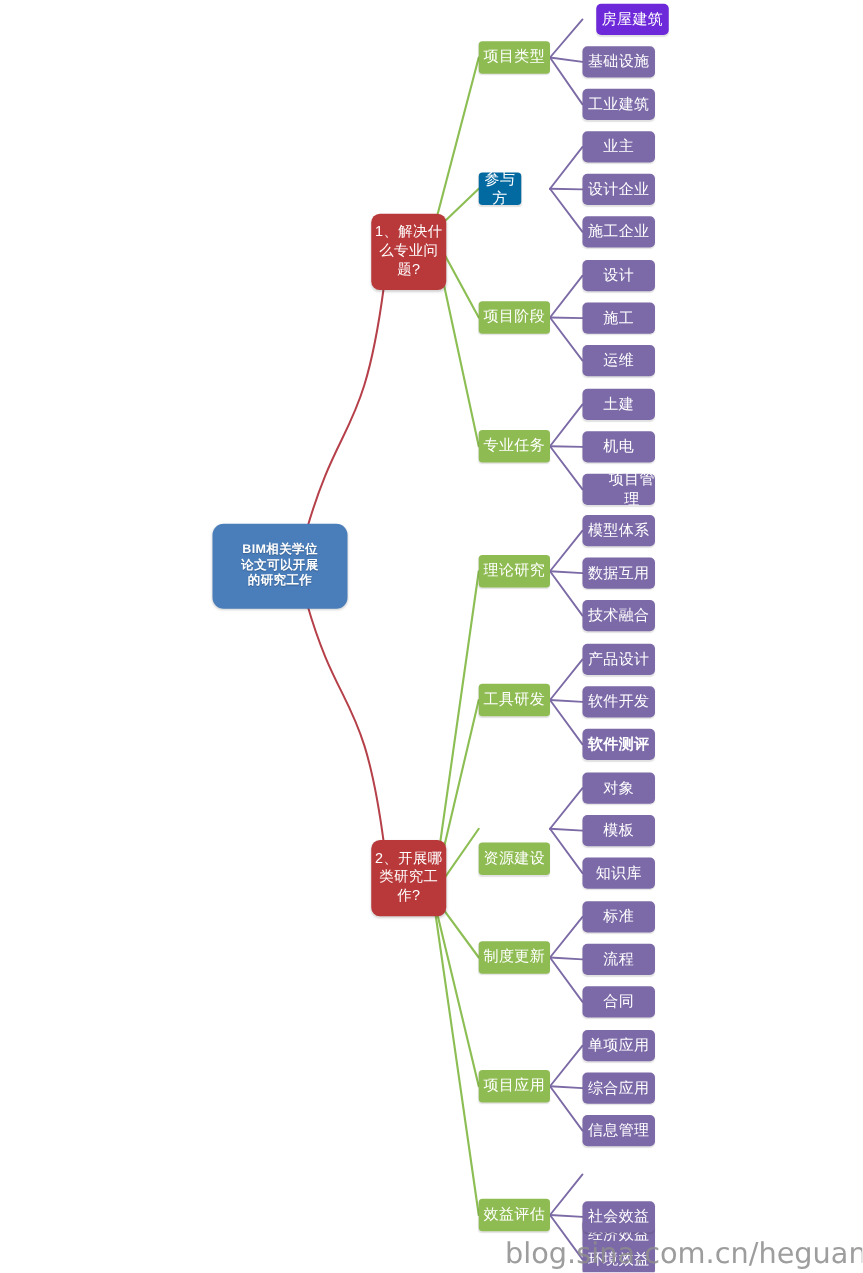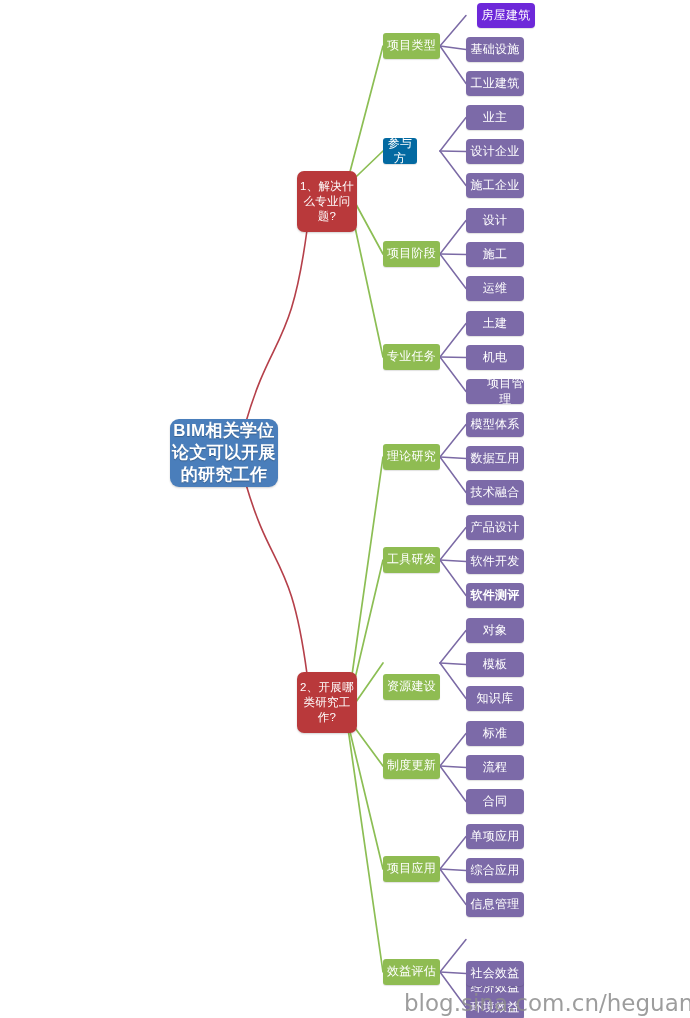--- a/index.html
+++ b/index.html
@@ -34,21 +34,21 @@
     text-align: center;
     color: #ffffff;
     border-radius: 4px;
     line-height: 1.28;
     white-space: pre-line;
     letter-spacing: 0.3px;
   }
   .node-root {
     background: #4a7ebb;
     border-radius: 9px;
-    font-size: 17px;
+    font-size: 10px;
     font-weight: bold;
     text-shadow: 0 1px 1px rgba(0,0,0,0.25);
     box-shadow: 0 1px 2px rgba(0,0,0,0.18);
   }
   .node-l1 {
     background: #b9393b;
     border-radius: 7px;
     font-size: 11.5px;
     box-shadow: 0 1px 2px rgba(0,0,0,0.18);
   }

